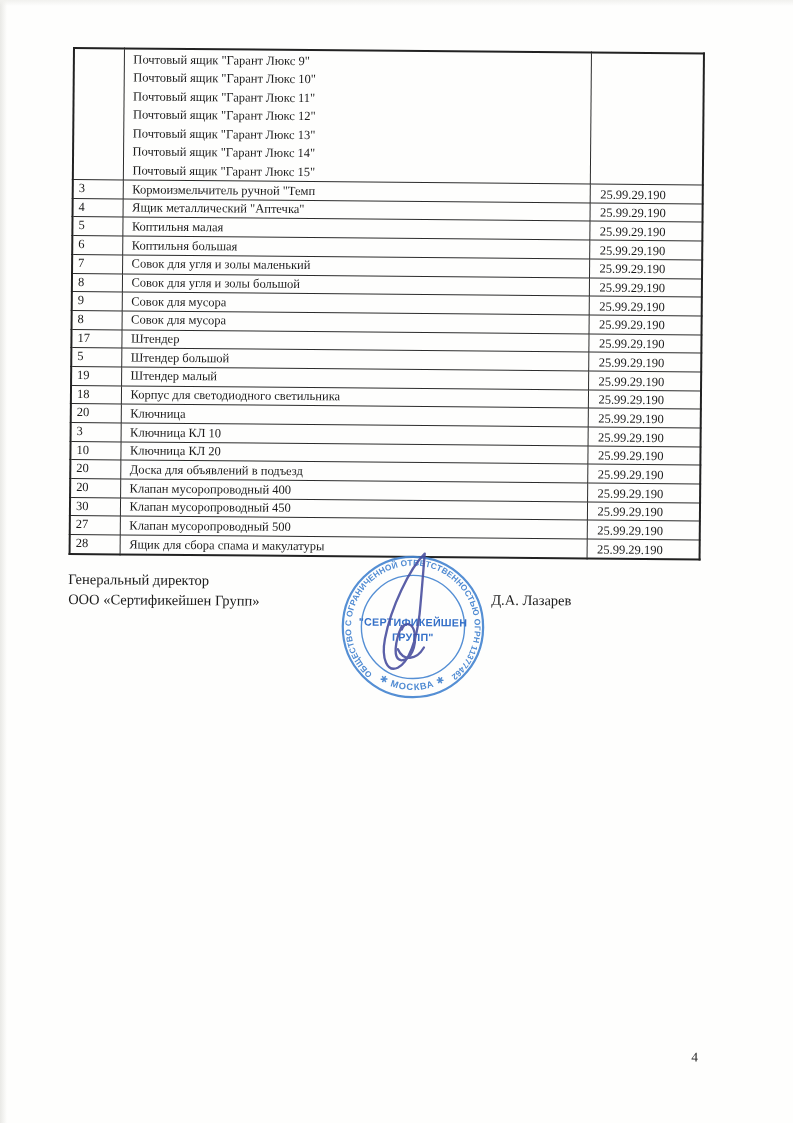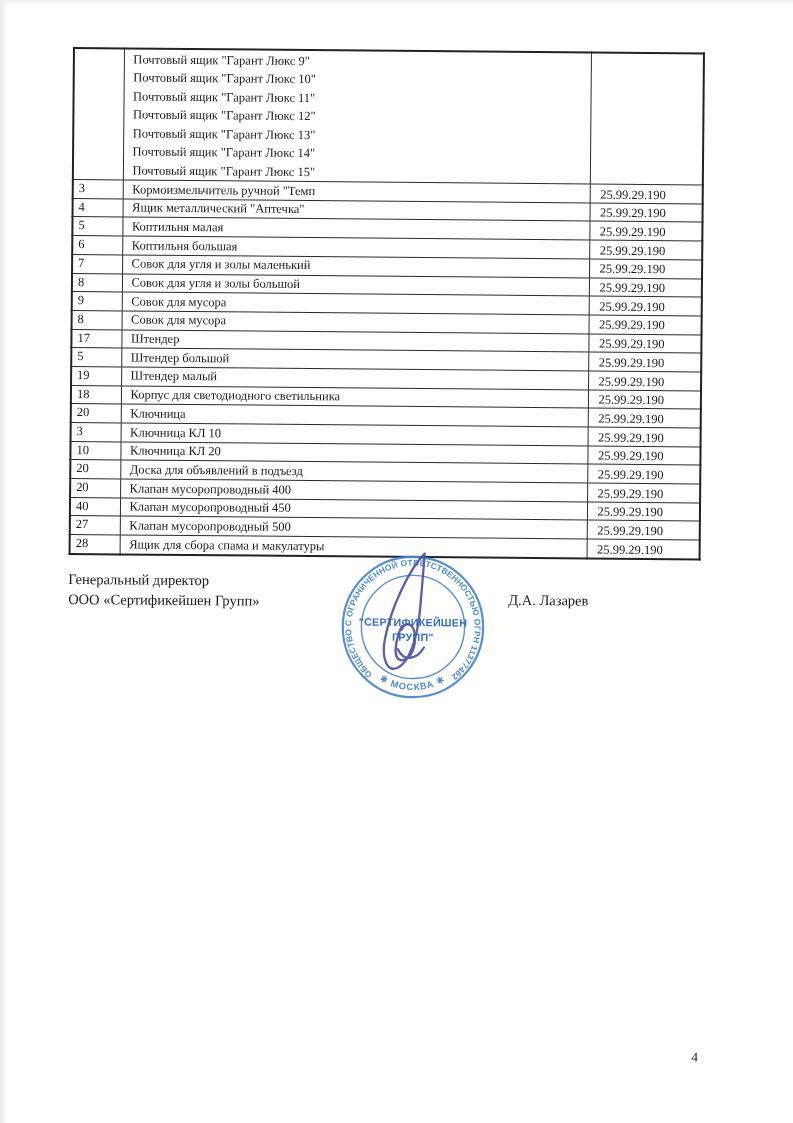--- a/index.html
+++ b/index.html
@@ -44,21 +44,21 @@
 
   .cont-lines .line { height:18.45px; line-height:18.45px; white-space:nowrap; }
   tr.cont-row td.name { padding-top:1px; }
 
   
   .sig-left {
     position:absolute; left:73px; top:569px;
     font-size:14.5px; line-height:20px; white-space:nowrap;
   }
   .sig-right {
-    position:absolute; left:513px; top:588px;
+    position:absolute; left:496px; top:588px;
     font-size:14.5px; white-space:nowrap;
   }
   .stamp-wrap { position:absolute; left:339px; top:545px; width:158px; height:158px; }
   .stamp-wrap svg { width:100%; height:100%; }
 
   .page-num { position:absolute; left:700px; top:1044px; font-size:13.5px; }
 </style>
 </head>
 <body>
 
@@ -187,21 +187,21 @@
             <td class="code">25.99.29.190</td>
           </tr>
 
           <tr class="data-row">
             <td class="num">20</td>
             <td class="name">Клапан мусоропроводный 400</td>
             <td class="code">25.99.29.190</td>
           </tr>
 
           <tr class="data-row">
-            <td class="num">40</td>
+            <td class="num">30</td>
             <td class="name">Клапан мусоропроводный 450</td>
             <td class="code">25.99.29.190</td>
           </tr>
 
           <tr class="data-row">
             <td class="num">27</td>
             <td class="name">Клапан мусоропроводный 500</td>
             <td class="code">25.99.29.190</td>
           </tr>
 

